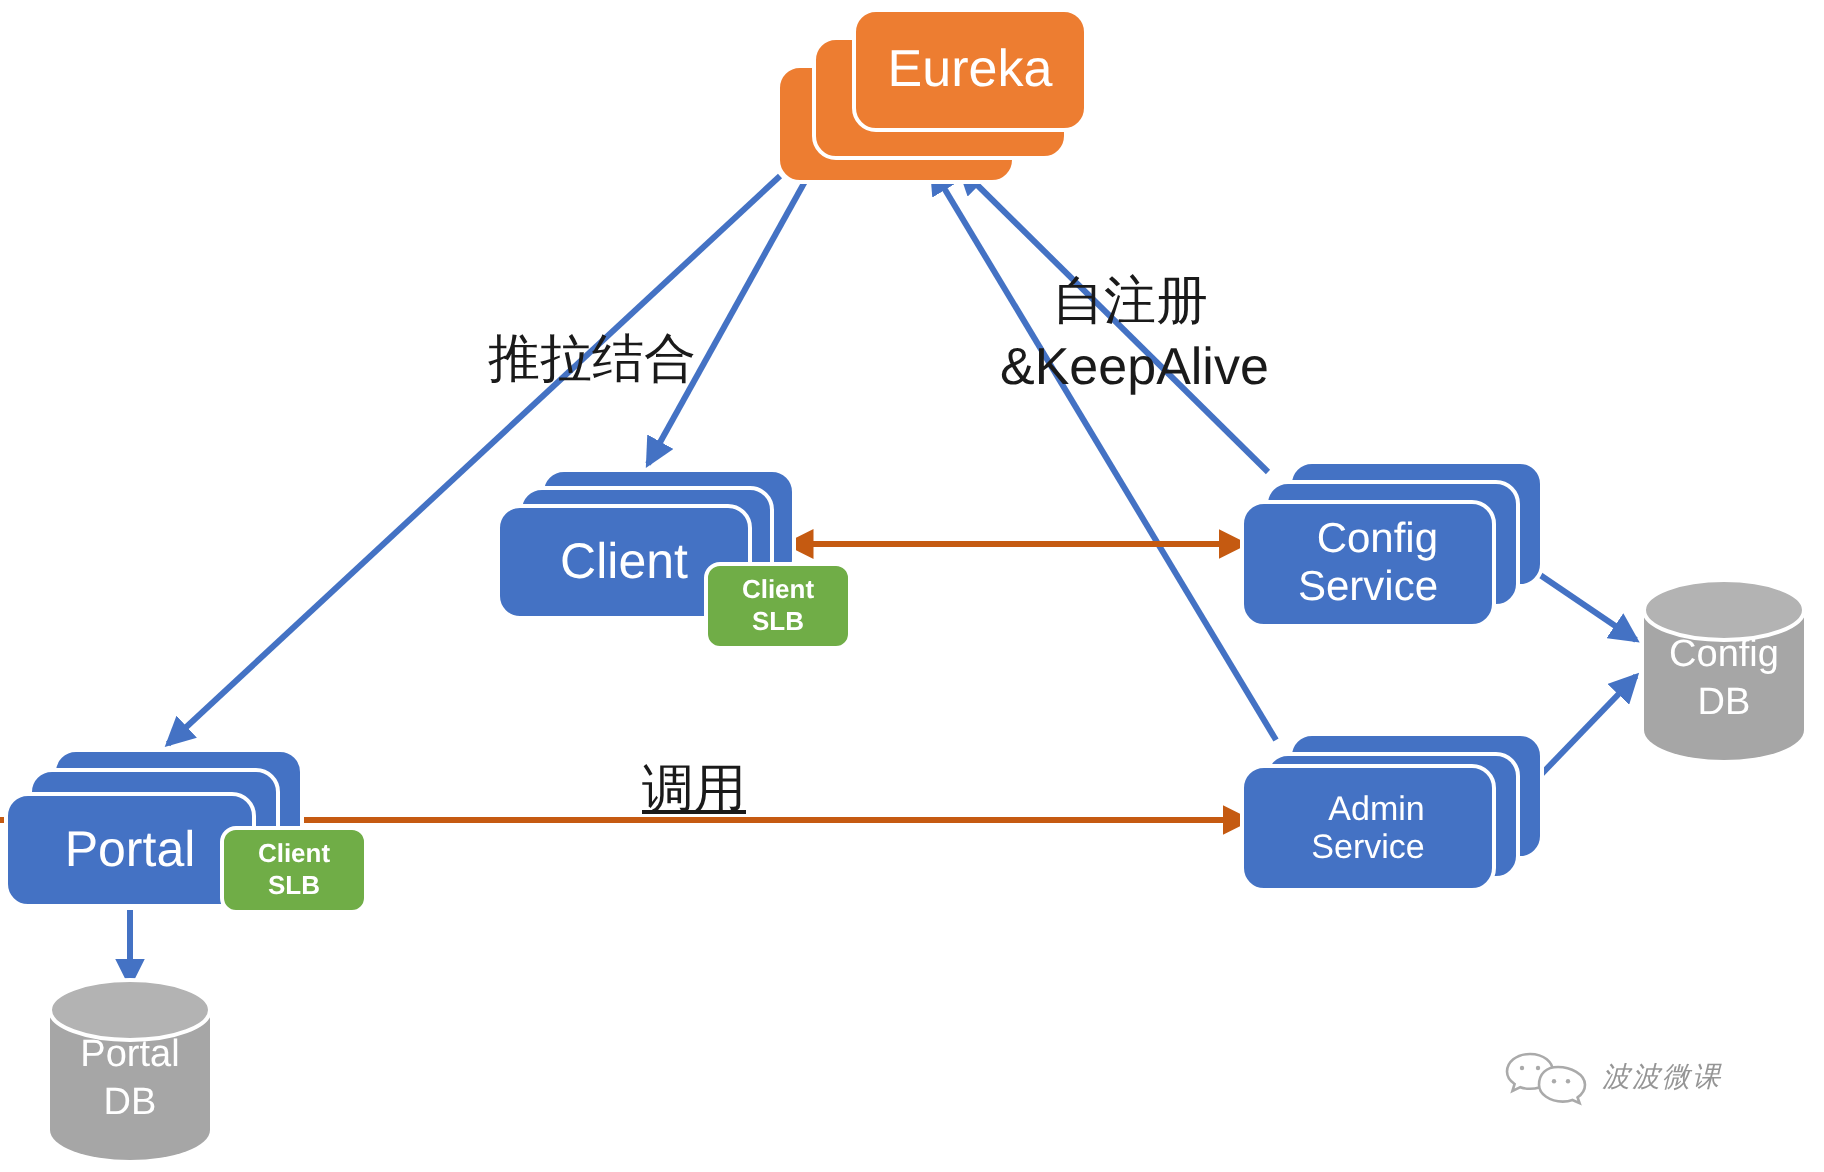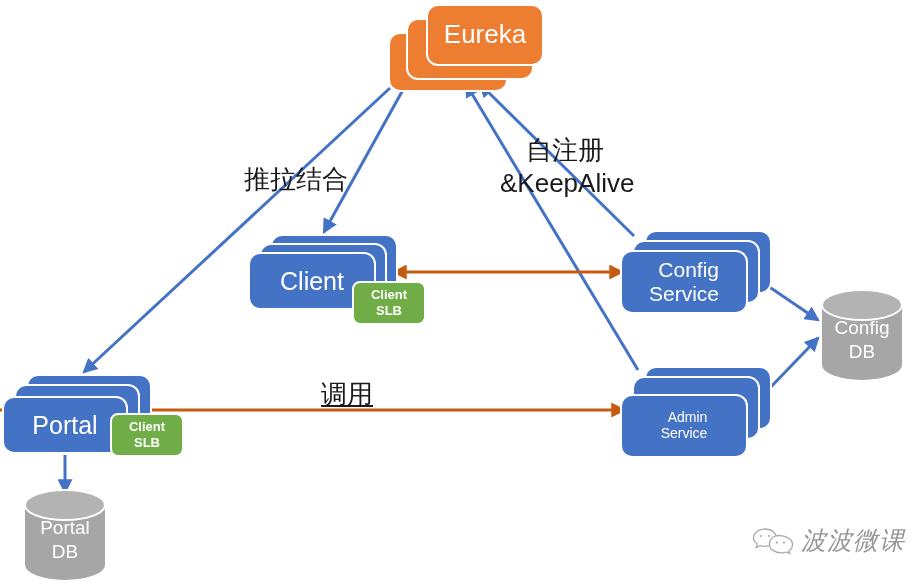--- a/index.html
+++ b/index.html
@@ -108,21 +108,21 @@
   .watermark {
     position: absolute;
     display: flex;
     align-items: center;
     gap: 7px;
     opacity: 0.62;
   }
   .watermark .wm-text {
     font-family: Liberation Serif, serif;
     font-style: italic;
-    font-size: 25px;
+    font-size: 14px;
     color: #555555;
     letter-spacing: 1px;
   }
 </style>
 </head>
 <body>
 
 <div id="canvas">
 
   <svg class="edges" viewBox="0 0 912 586">
@@ -179,21 +179,21 @@
     <div class="card blue" style="left:12px; top:10px; width:128px; height:64px;"></div>
     <div class="card front blue" style="left:0px;  top:20px; width:128px; height:64px; font-size:21px;">
       <span class="node-label">Config
 Service</span>
     </div>
   </div>
 
   <div class="node" style="left:620px; top:366px; width:152px; height:84px;">
     <div class="card blue" style="left:24px; top:0px;  width:128px; height:64px;"></div>
     <div class="card blue" style="left:12px; top:10px; width:128px; height:64px;"></div>
-    <div class="card front blue" style="left:0px;  top:28px; width:128px; height:64px; font-size:14px;">
+    <div class="card front blue" style="left:0px;  top:16px; width:128px; height:64px; font-size:17px;">
       <span class="node-label">Admin
 Service</span>
     </div>
   </div>
 
   <div class="node" style="left:2px; top:374px; width:152px; height:82px;">
     <div class="card blue" style="left:24px; top:0px;  width:126px; height:58px;"></div>
     <div class="card blue" style="left:12px; top:10px; width:126px; height:58px;"></div>
     <div class="card front blue" style="left:0px;  top:22px; width:126px; height:58px; font-size:25px;">
       <span class="node-label">Portal</span>

